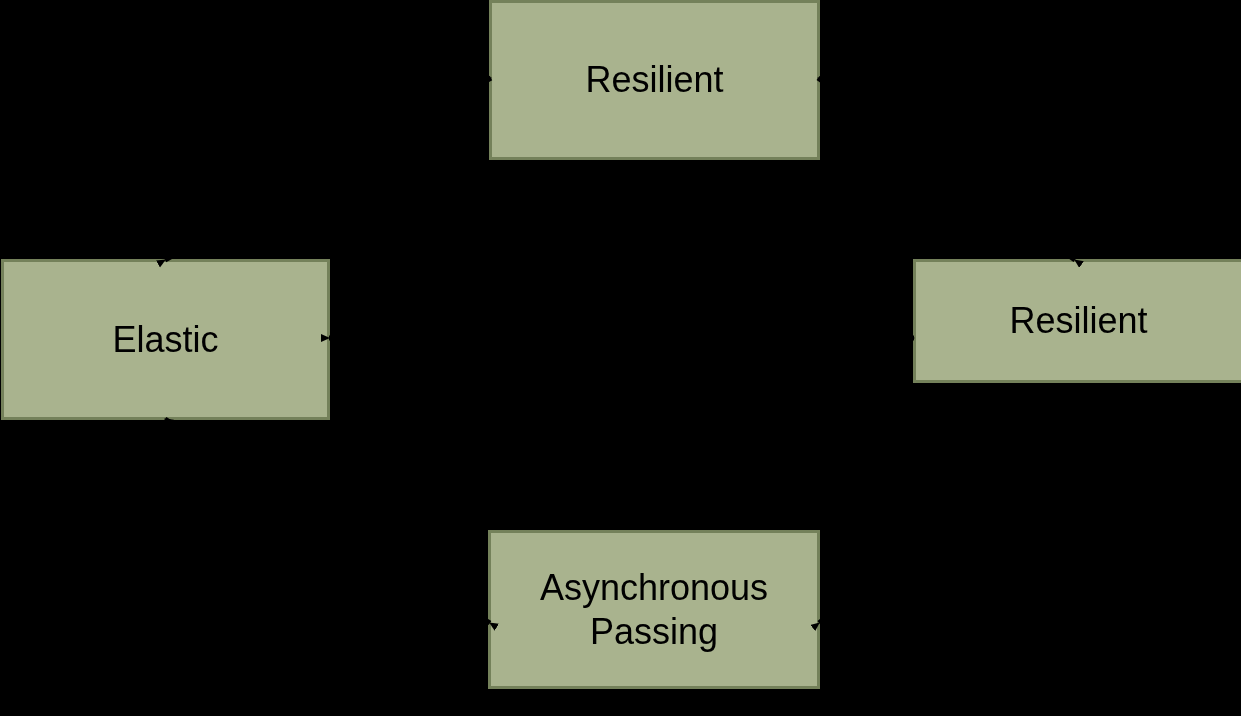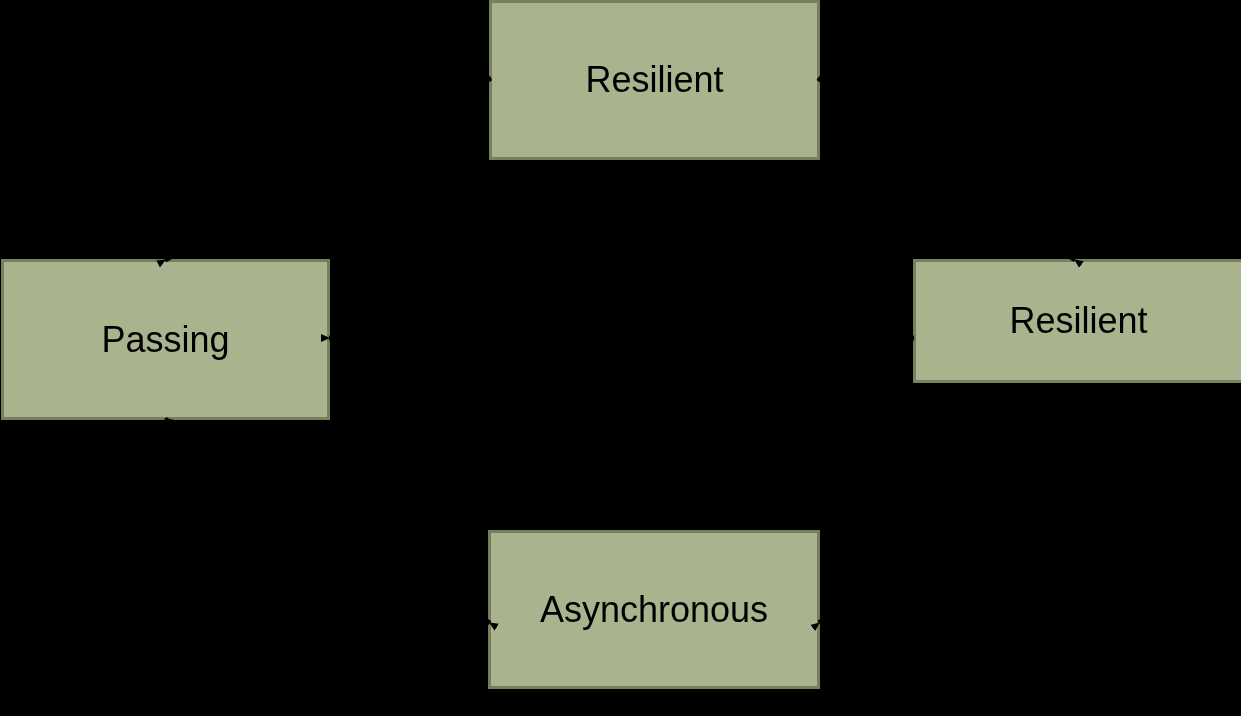--- a/index.html
+++ b/index.html
@@ -59,29 +59,30 @@
 </head>
 <body>
 
 <div class="diagram">
 
   <div class="node node-responsive">
     <span>Resilient</span>
   </div>
 
   <div class="node node-elastic">
-    <span>Passing</span>
+    <span>Elastic</span>
   </div>
 
   <div class="node node-resilient">
     <span>Resilient</span>
   </div>
 
   <div class="node node-asynchronous">
     <span>Asynchronous</span>
+    <span>Passing</span>
   </div>
 
   <svg class="connector-layer" width="1241" height="716" viewBox="0 0 1241 716" xmlns="http://www.w3.org/2000/svg">
     <defs>
       <marker id="arrow" class="arrowhead" markerWidth="10" markerHeight="10" refX="8" refY="4" orient="auto" markerUnits="userSpaceOnUse">
         <path d="M0,0 L9,4 L0,8 z" fill="#000000"></path>
       </marker>
     </defs>
     <line x1="165" y1="260" x2="491" y2="78" marker-start="url(#arrow)" marker-end="url(#arrow)"></line>
     <line x1="1075" y1="260" x2="818" y2="78" marker-start="url(#arrow)" marker-end="url(#arrow)"></line>

